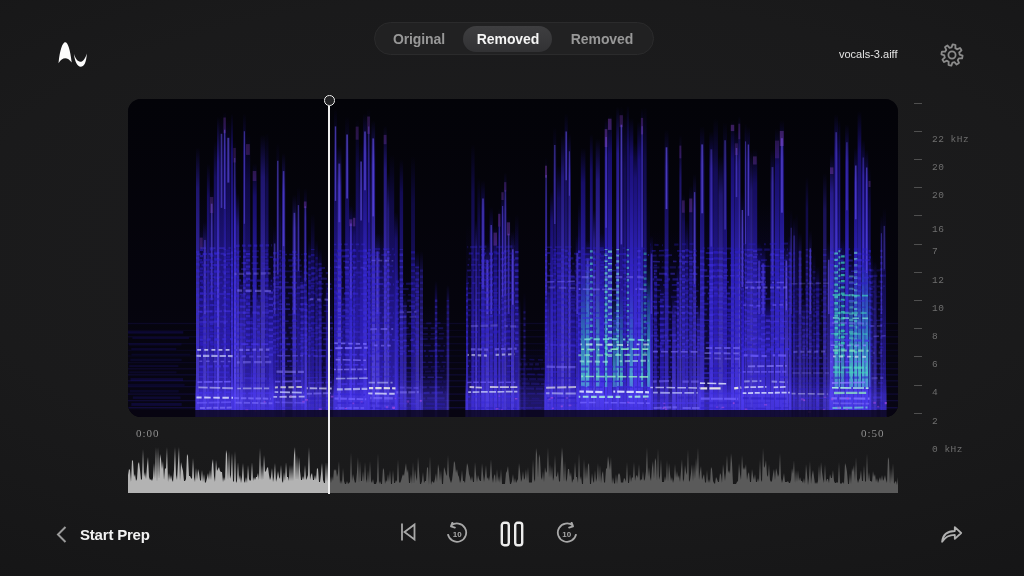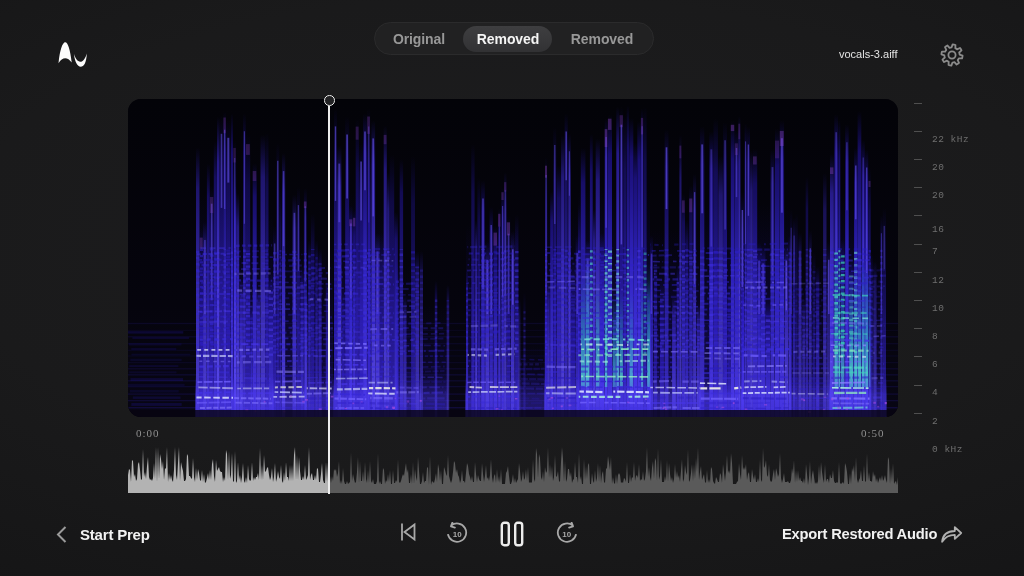--- a/index.html
+++ b/index.html
@@ -1291,17 +1291,16 @@
   <rect x="1.8" y="1.8" width="7" height="22.4" rx="2.4"></rect>
   <rect x="15.2" y="1.8" width="7" height="22.4" rx="2.4"></rect>
 </svg>
 
 <svg class="icon" style="left:556px;top:522px" width="22" height="23" viewBox="0 0 22 23" fill="none" stroke="#a8a8a8" stroke-width="1.8">
   <path d="M17.0 3.6 A9.2 9.2 0 1 0 20.1 12.2"></path>
   <path d="M15.6 0.6 L17.0 4.4 L13.1 5.6" stroke-linecap="round" stroke-linejoin="round"></path>
   <text x="10.8" y="14.6" fill="#a8a8a8" stroke="none" font-family="Liberation Sans" font-size="8" font-weight="bold" text-anchor="middle">10</text>
 </svg>
 
-<div class="btxt" style="left:782px;top:526px;font-size:14.7px">Export Restored Audio</div>
 <svg class="icon" style="left:940px;top:524px" width="24" height="21" viewBox="0 0 24 21" fill="none" stroke="#b0b0b0" stroke-width="1.8" stroke-linejoin="round" stroke-linecap="round">
   <path d="M14.8 3.2 L21.2 9 L14.8 14.8 V10.9 C8.6 10.9 4.8 13.6 2.1 17.8 C2.9 10.4 7.8 7.1 14.8 7 Z"></path>
 </svg>
 
 </div>
 </body></html>

